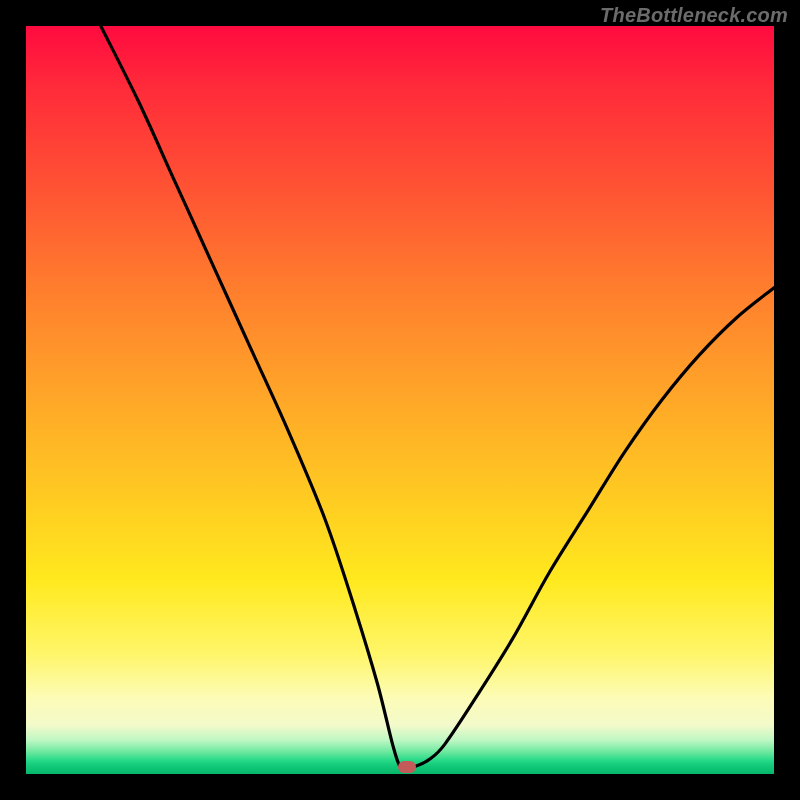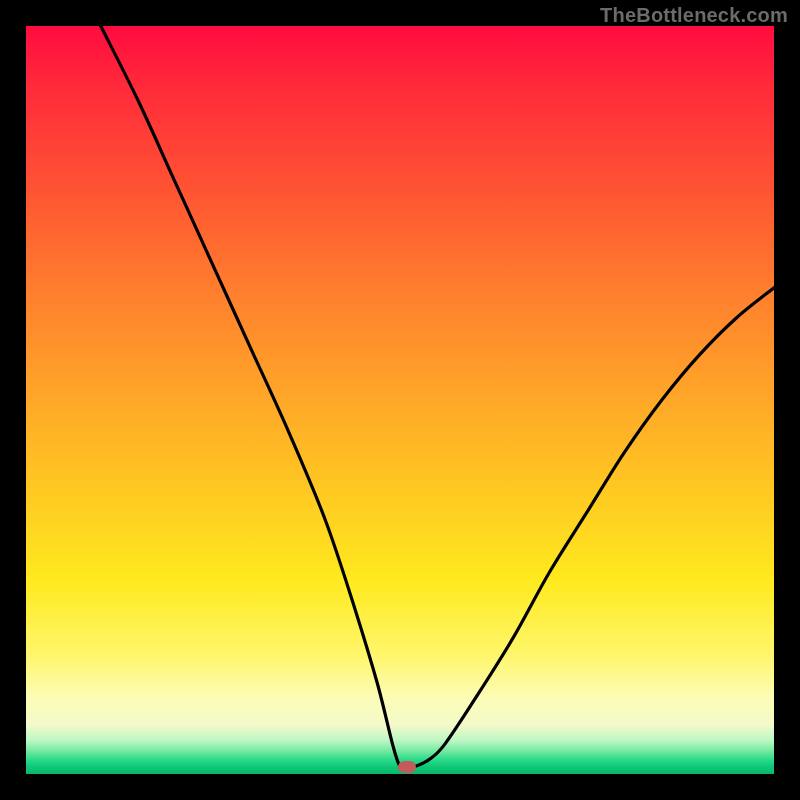--- a/index.html
+++ b/index.html
@@ -8,20 +8,21 @@
     width: 800px;
     height: 800px;
     background: #000;
     overflow: hidden;
   }
   .frame {
     position: relative;
     width: 800px;
     height: 800px;
     background: #000;
+    font-style: italic;
   }
   .plot-area {
     position: absolute;
     left: 26px;
     top: 26px;
     width: 748px;
     height: 748px;
     
     background: linear-gradient(
       to bottom,

